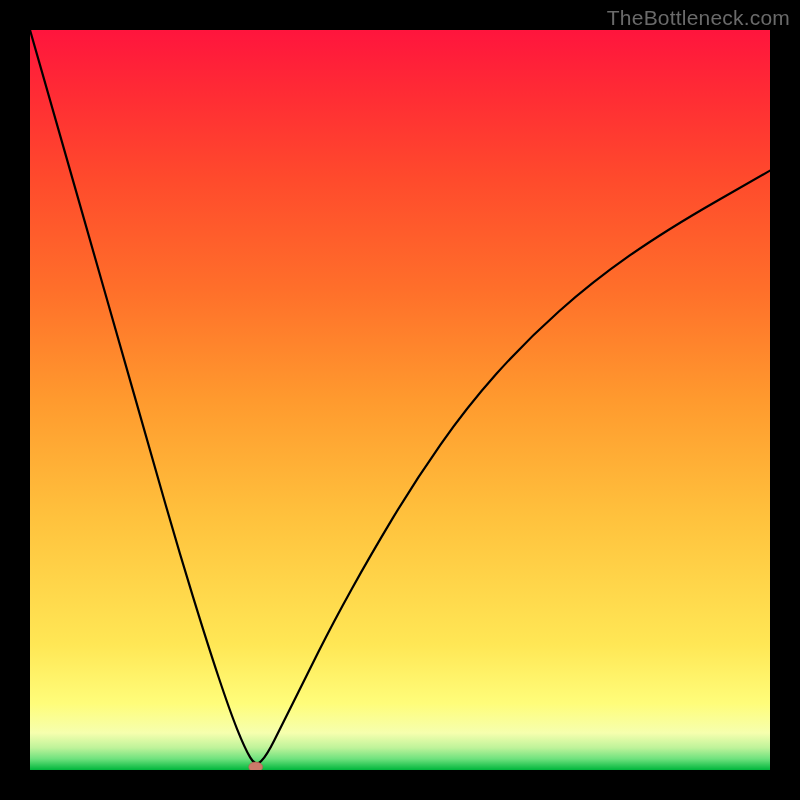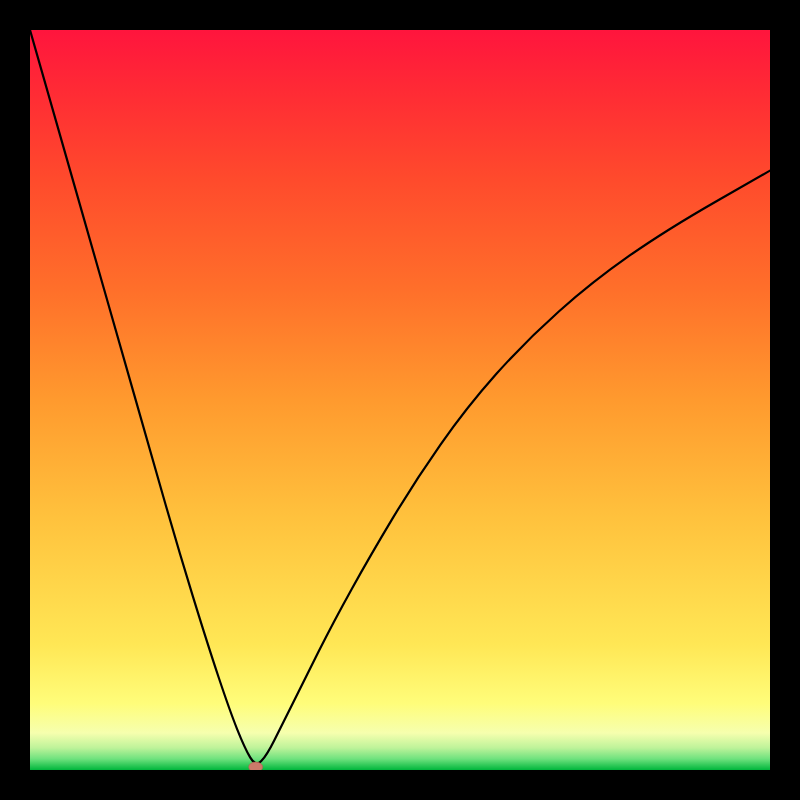--- a/index.html
+++ b/index.html
@@ -81,13 +81,14 @@
 
   <div class="plot-area">
     <div class="gradient-bg"></div>
 
     <svg class="curve-svg" viewBox="0 0 740 740" preserveAspectRatio="none">
       <path id="curve-path" class="curve-path" d="M 0 0 Q 29.6 103.60000000000002 44.400000000000006 155.40000000000003 Q 59.2 207.20000000000005 74 259 Q 88.8 310.8 103.6 362.6 Q 118.4 414.4 133.2 466.2 Q 148 518 162.8 566.1 Q 177.6 614.2 188.7 647.5 Q 199.8 680.8 207.2 699.3 Q 214.6 717.8 220.14999999999998 727.42 Q 225.7 737.04 231.25 731.12 Q 236.8 725.2 244.20000000000002 710.4000000000001 Q 251.60000000000002 695.6 262.70000000000005 673.4000000000001 Q 273.8 651.2 288.6 621.6 Q 303.4 592 321.9 558.7 Q 340.40000000000003 525.4 362.6 488.4 Q 384.8 451.4 410.7 414.4 Q 436.59999999999997 377.40000000000003 466.2 344.1 Q 495.8 310.8 529.1 281.2 Q 562.4 251.59999999999997 599.4 225.70000000000002 Q 636.4 199.80000000000007 688.2 170.2 T 740 140.5999999999999"></path>
       <ellipse id="marker-dot" class="marker" rx="7" ry="5" cx="225.7" cy="737.04"></ellipse>
     </svg>
   </div>
 
+  <div class="watermark">TheBottleneck.com</div>
 </div>
 
 </body></html>

